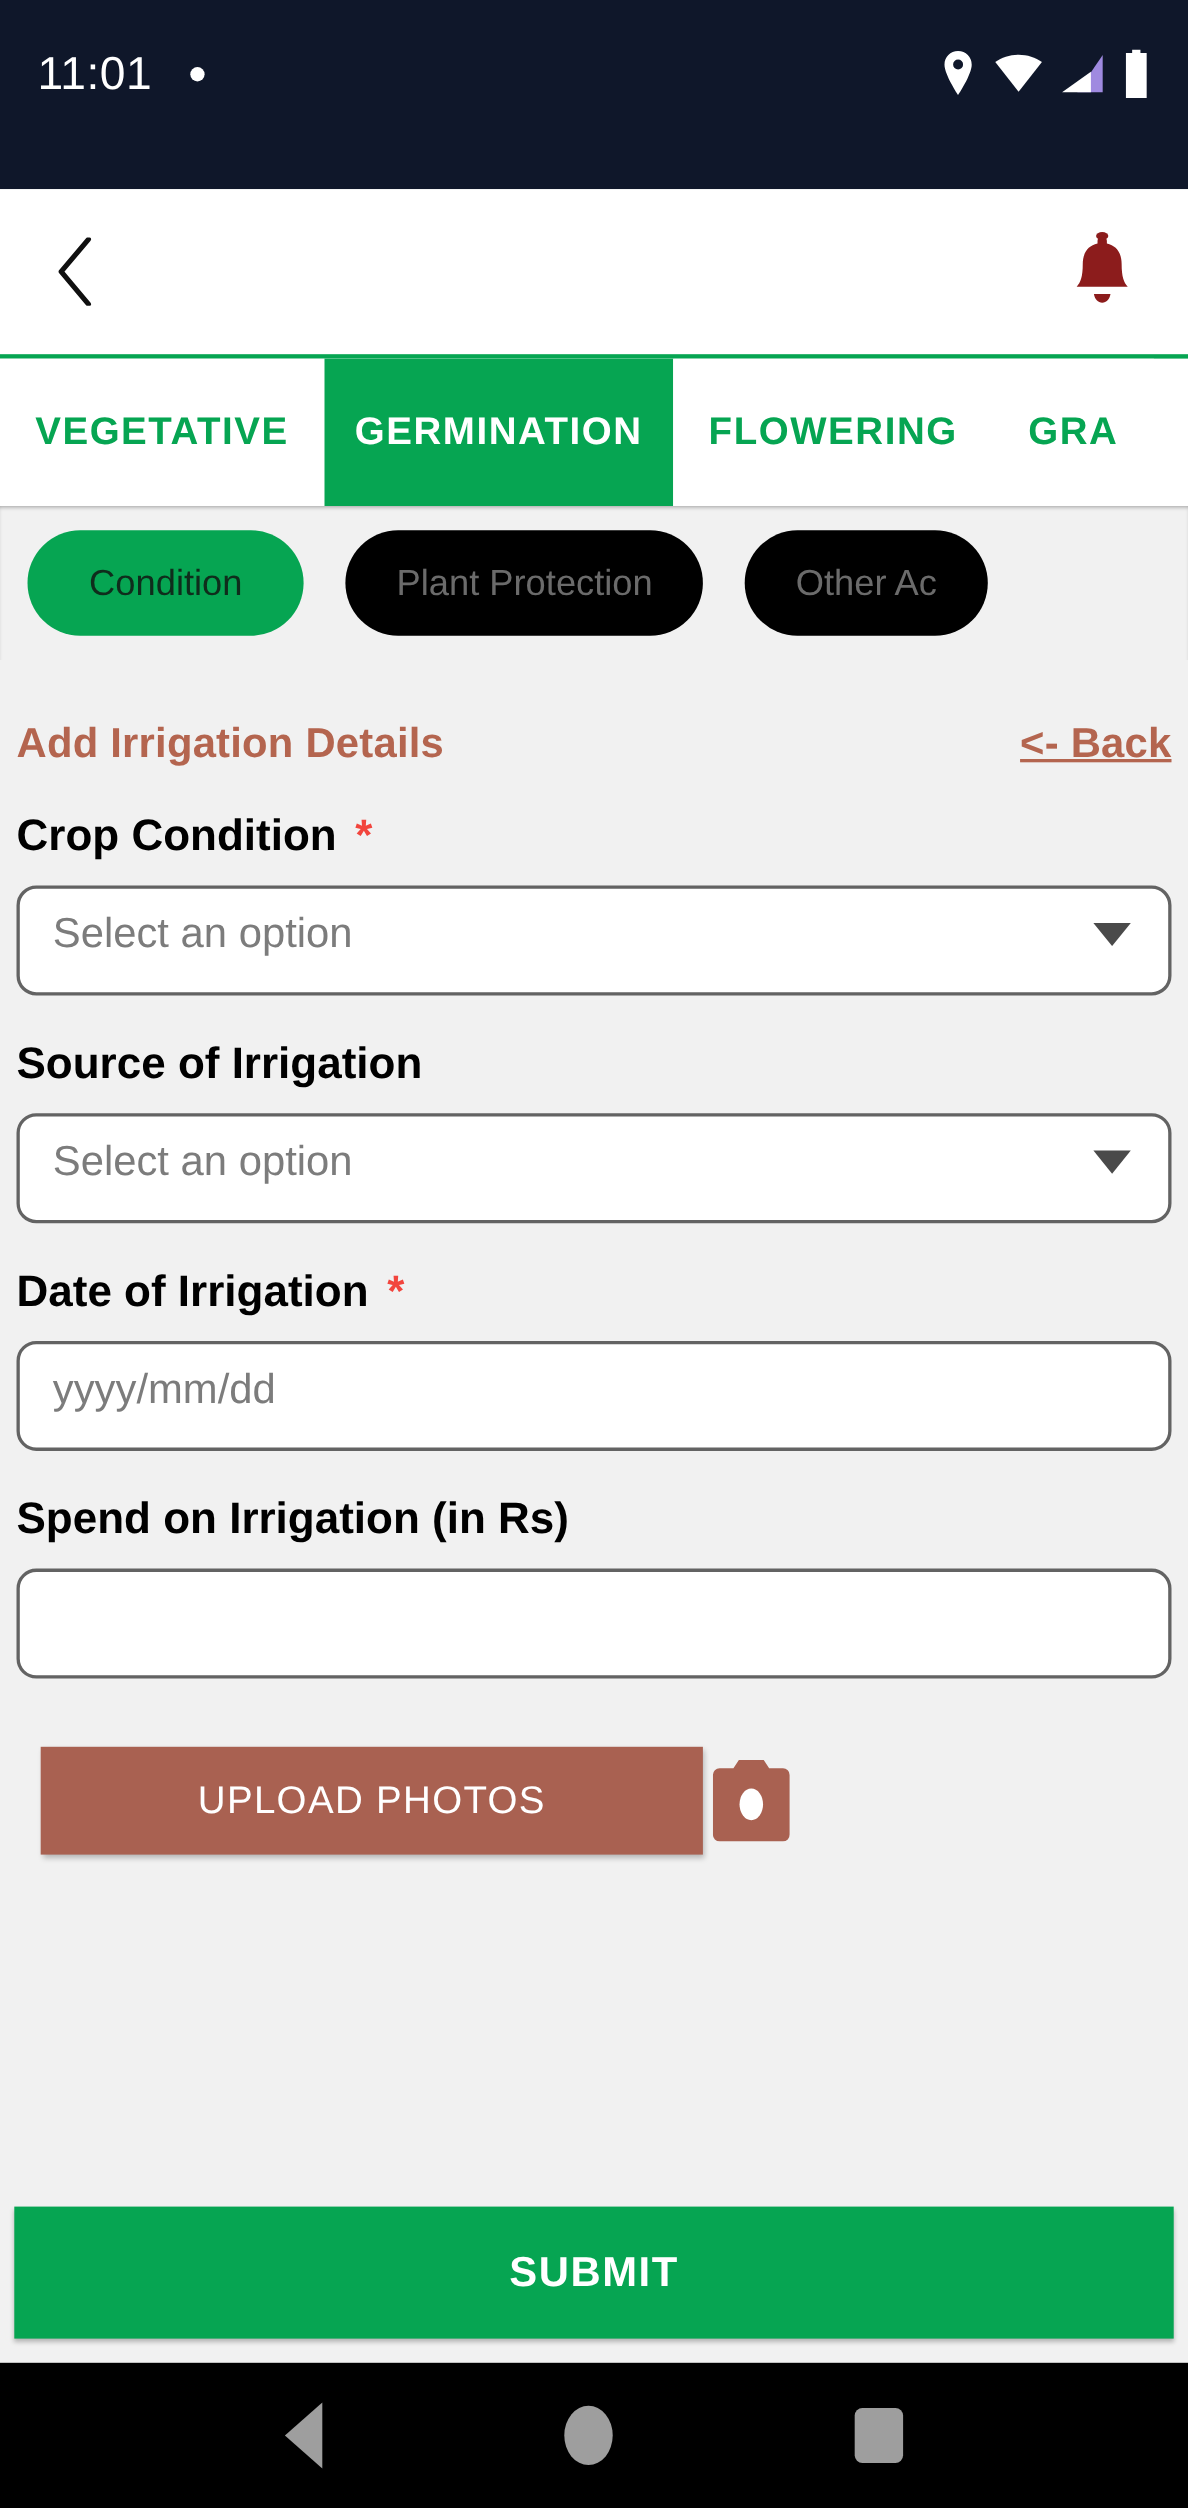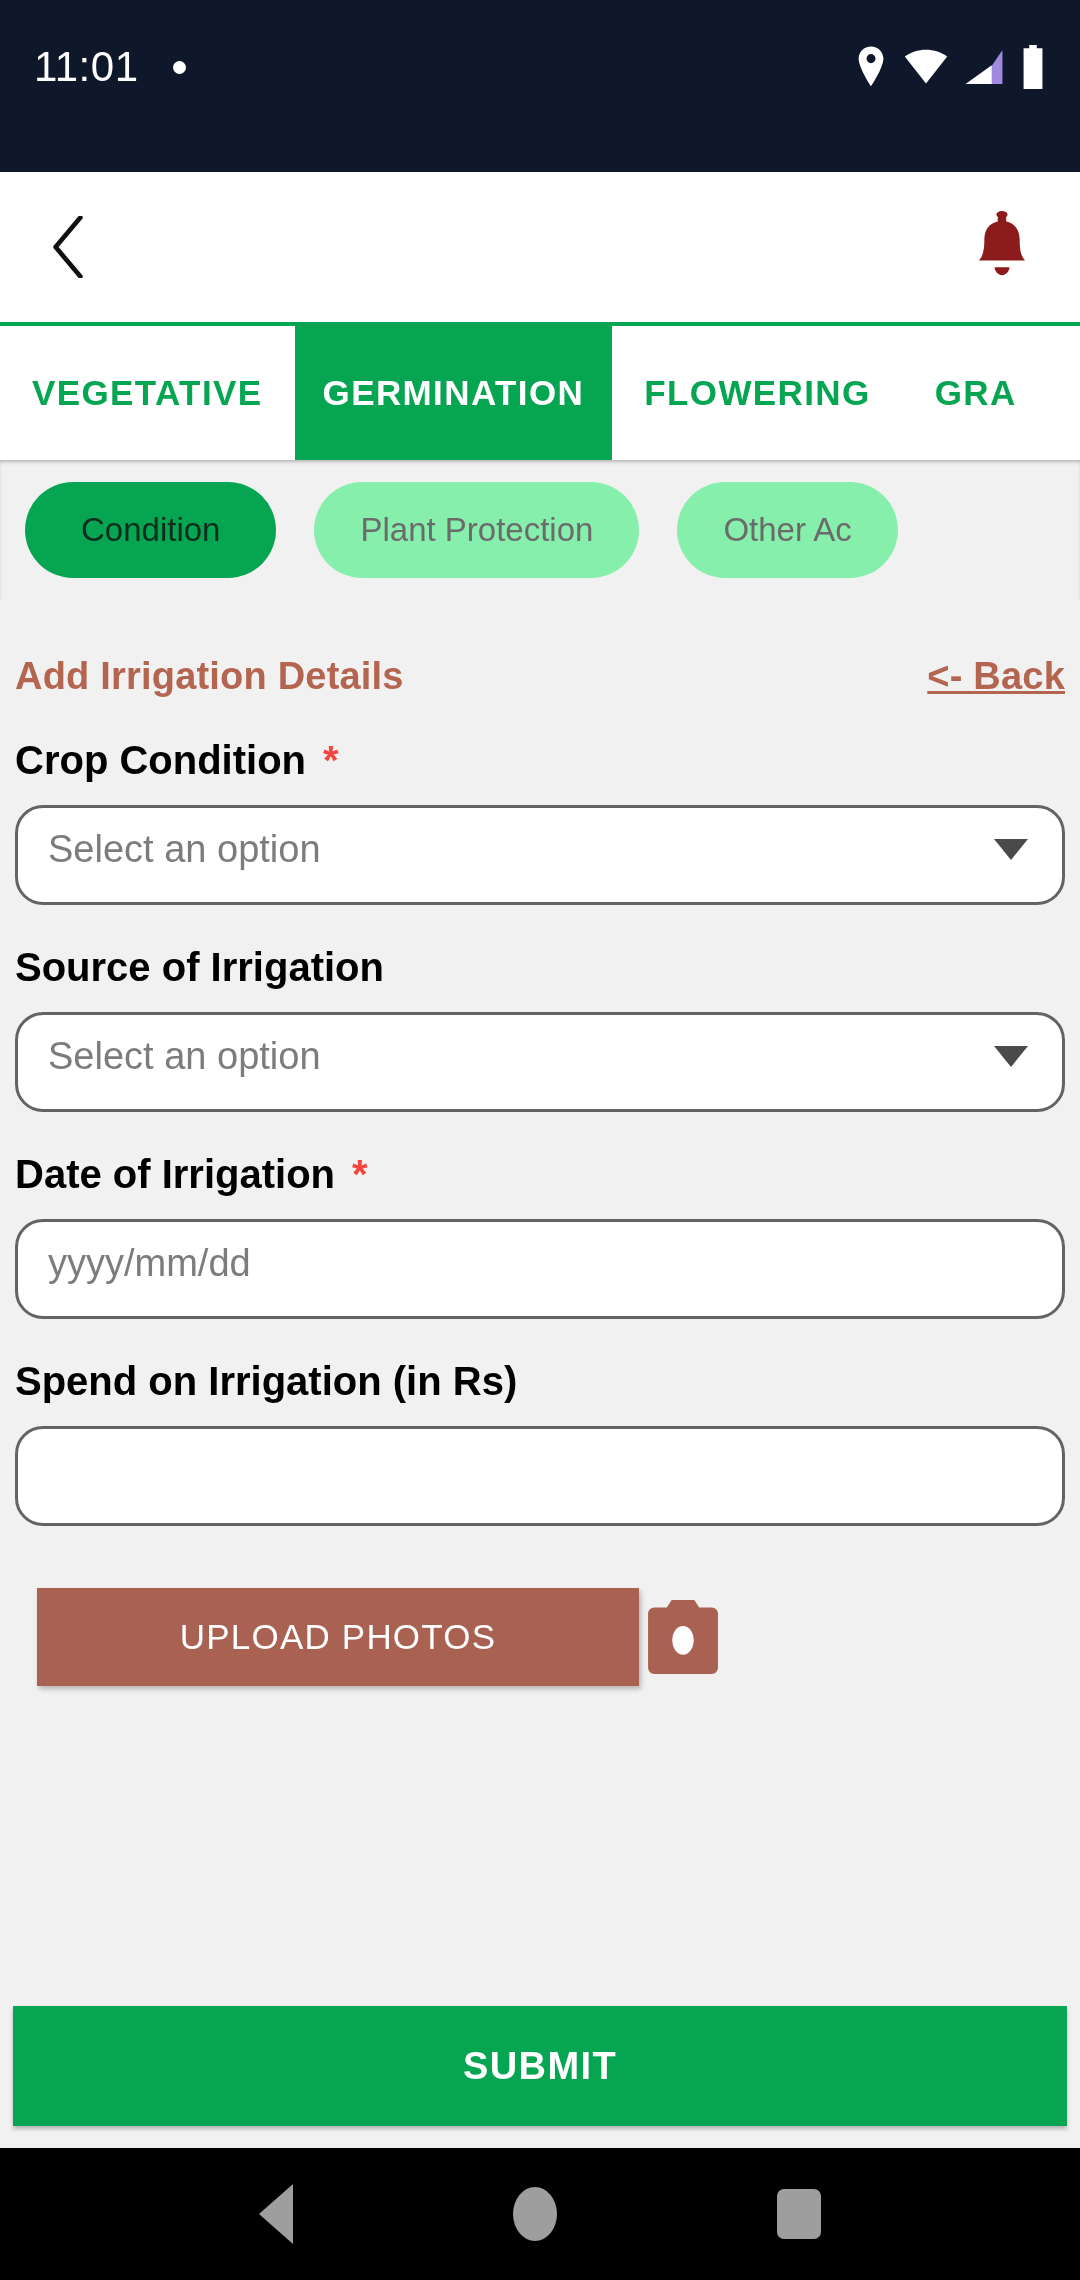--- a/index.html
+++ b/index.html
@@ -56,21 +56,21 @@
   
   .chip-row{
     position:absolute; top:460px; left:0; width:1080px; height:140px;
     background:#f1f1f1; display:flex; align-items:center; gap:38px;
     padding-left:25px; overflow:hidden;
     box-shadow: inset 0 3px 4px -2px rgba(0,0,0,.35);
   }
   .chip{
     height:96px; border-radius:48px; display:flex; align-items:center; justify-content:center;
     padding:0 46px; font-size:33px; white-space:nowrap;
-    background:#86efac; color:#6b6b6b;
+    background:#000000; color:#6b6b6b;
   }
   .chip.active{ background:#06a552; color:#0f2d1c; font-weight:400; padding:0 56px;}
 
   
   .content{
     position:absolute; top:600px; left:0; width:1080px; height:1406px;
     background:#f1f1f1; padding:0 15px;
   }
   .section-head{
     display:flex; align-items:baseline; justify-content:space-between;
@@ -82,21 +82,21 @@
     text-decoration:underline; letter-spacing:.2px;
   }
   .field{ margin-top:40px; }
   .field:first-of-type{ margin-top:34px; }
   .field-label{
     font-size:40px; font-weight:bold; color:#000; margin-bottom:22px;
     display:flex; align-items:baseline;gap:16px;
   }
   .req{ color:#f2453d; font-size:40px; font-weight:bold; margin-left:1px;}
   .control{
-    height:100px; background:#ffffff; border:3px solid #636363; border-radius:28px;
+    height:100px; background:#ffffff; border:3px solid #636363; border-radius:18px;
     display:flex; align-items:center; justify-content:space-between;
     padding:0 34px 12px 30px;
   }
   .control .ph{ font-size:38px; color:#7c7c7c; }
   .caret{ width:0; height:0; border-left:17px solid transparent; border-right:17px solid transparent;
           border-top:21px solid #4a4a4a; }
 
   
   .upload-row{
     display:flex; align-items:center; margin-top:62px; padding-left:22px;

